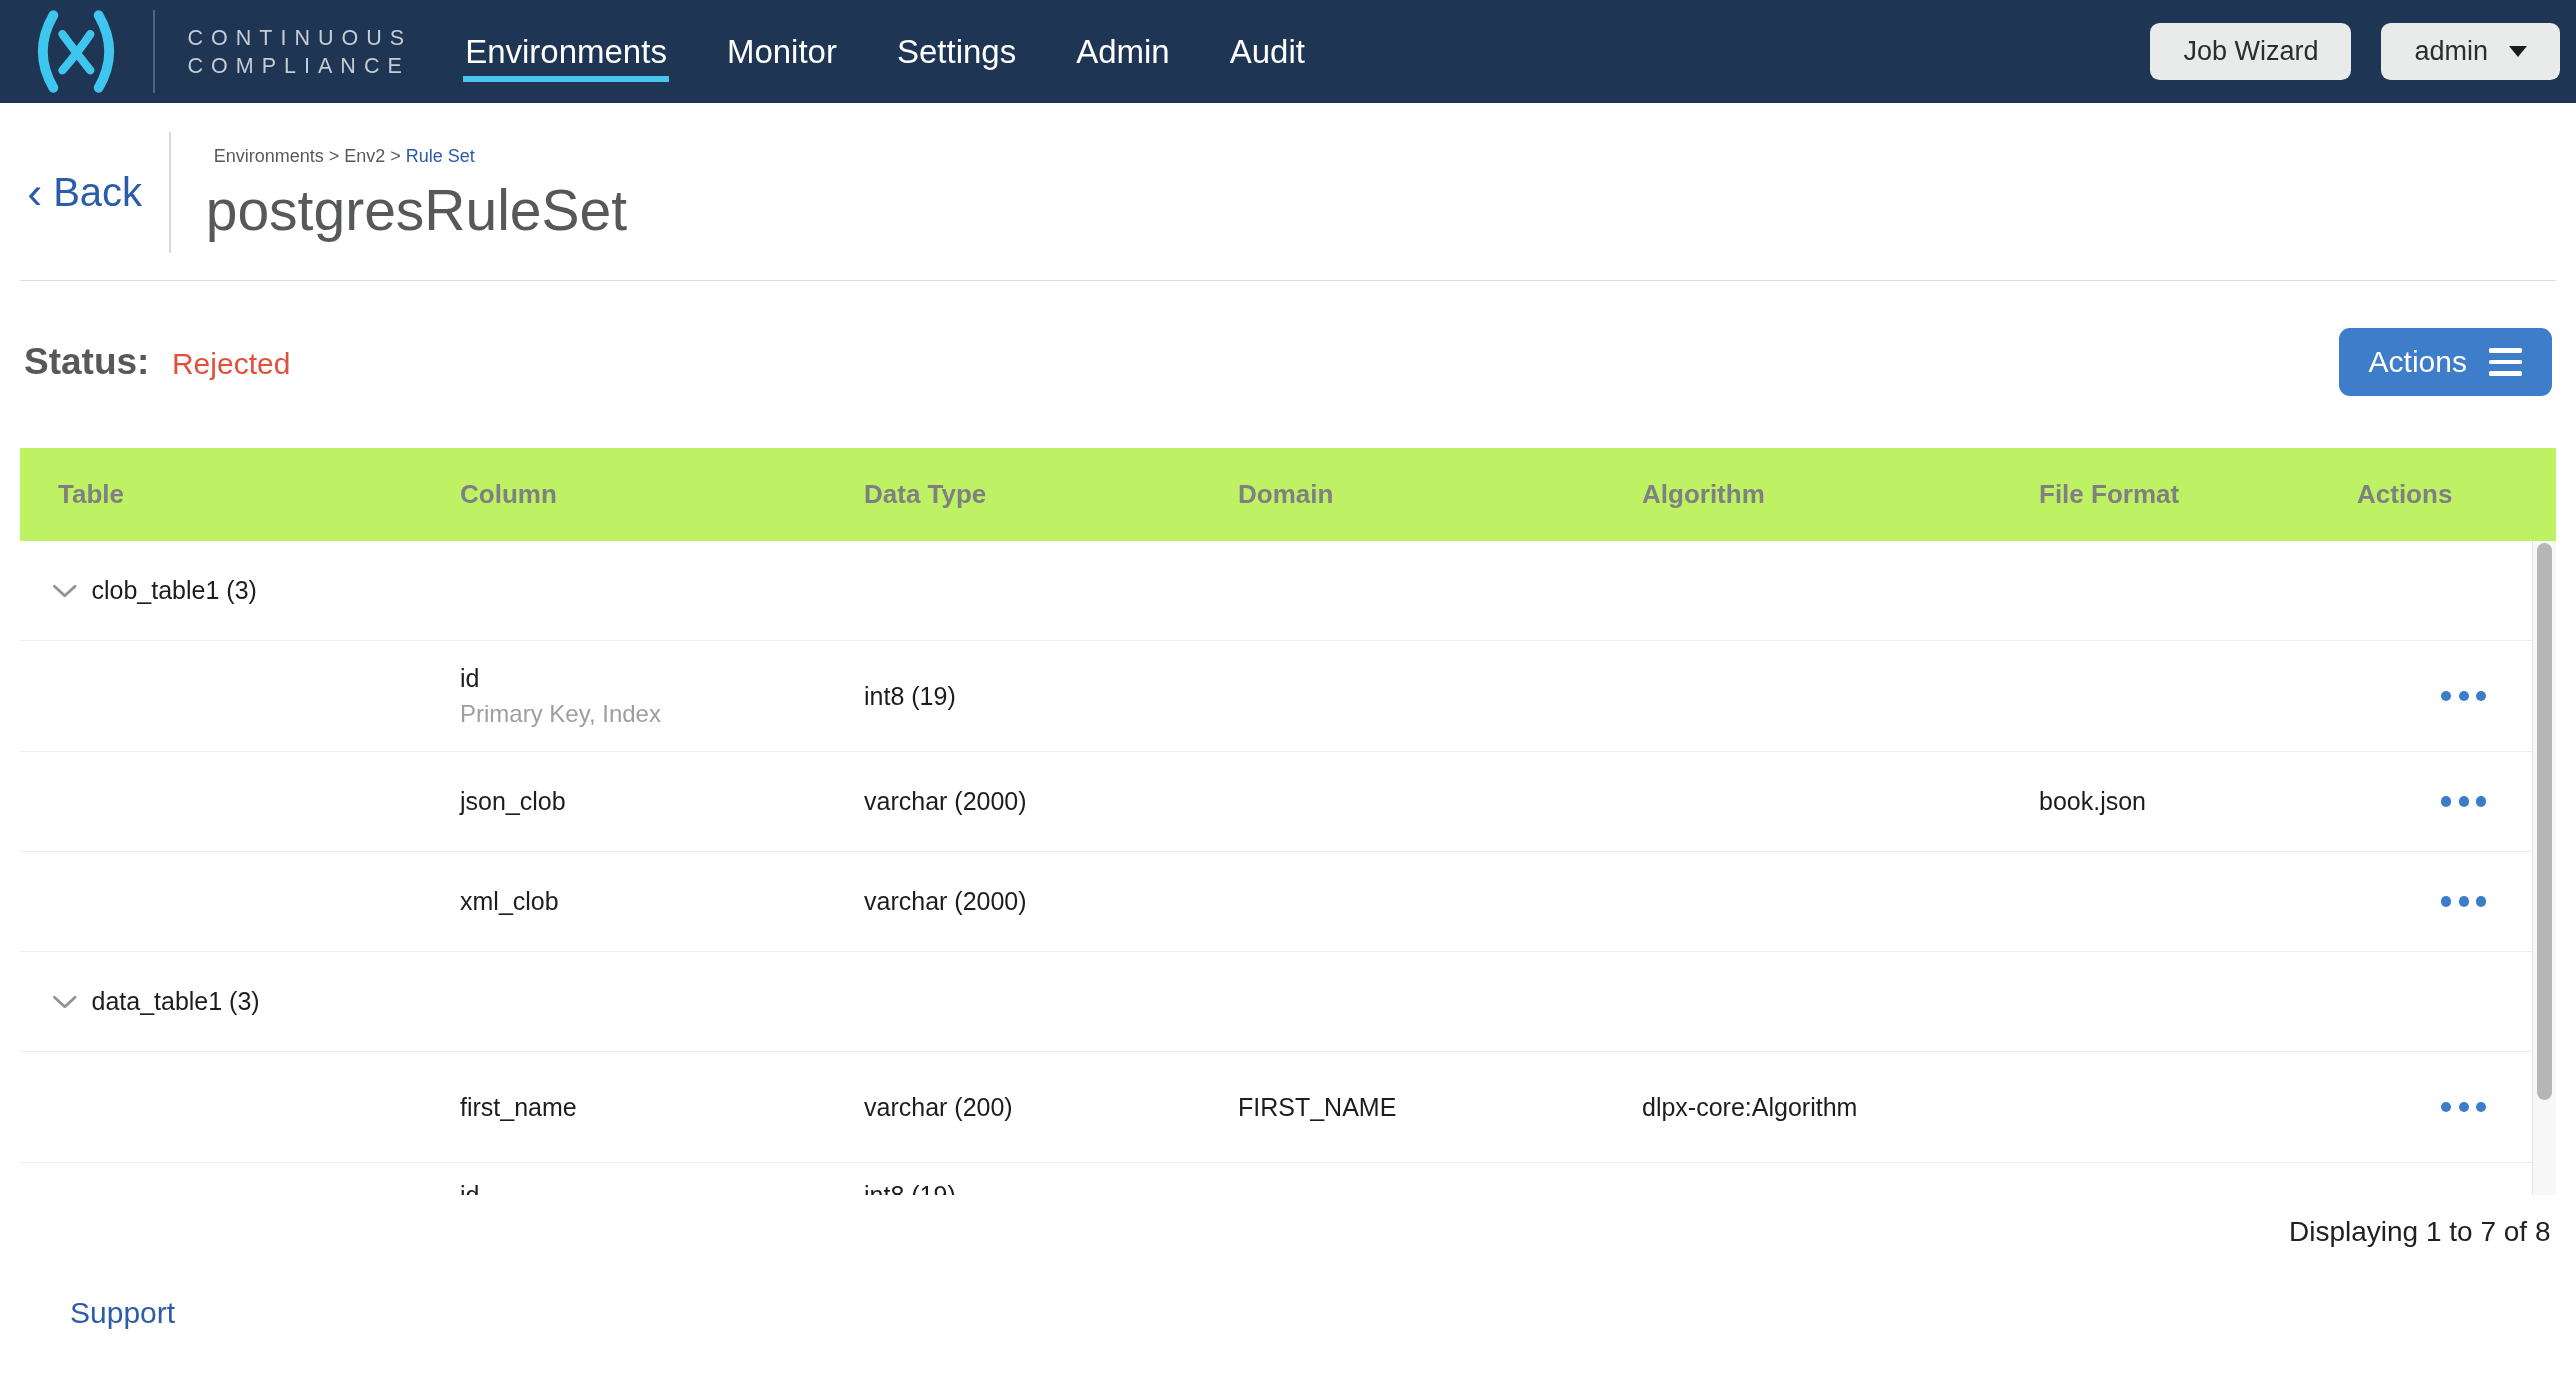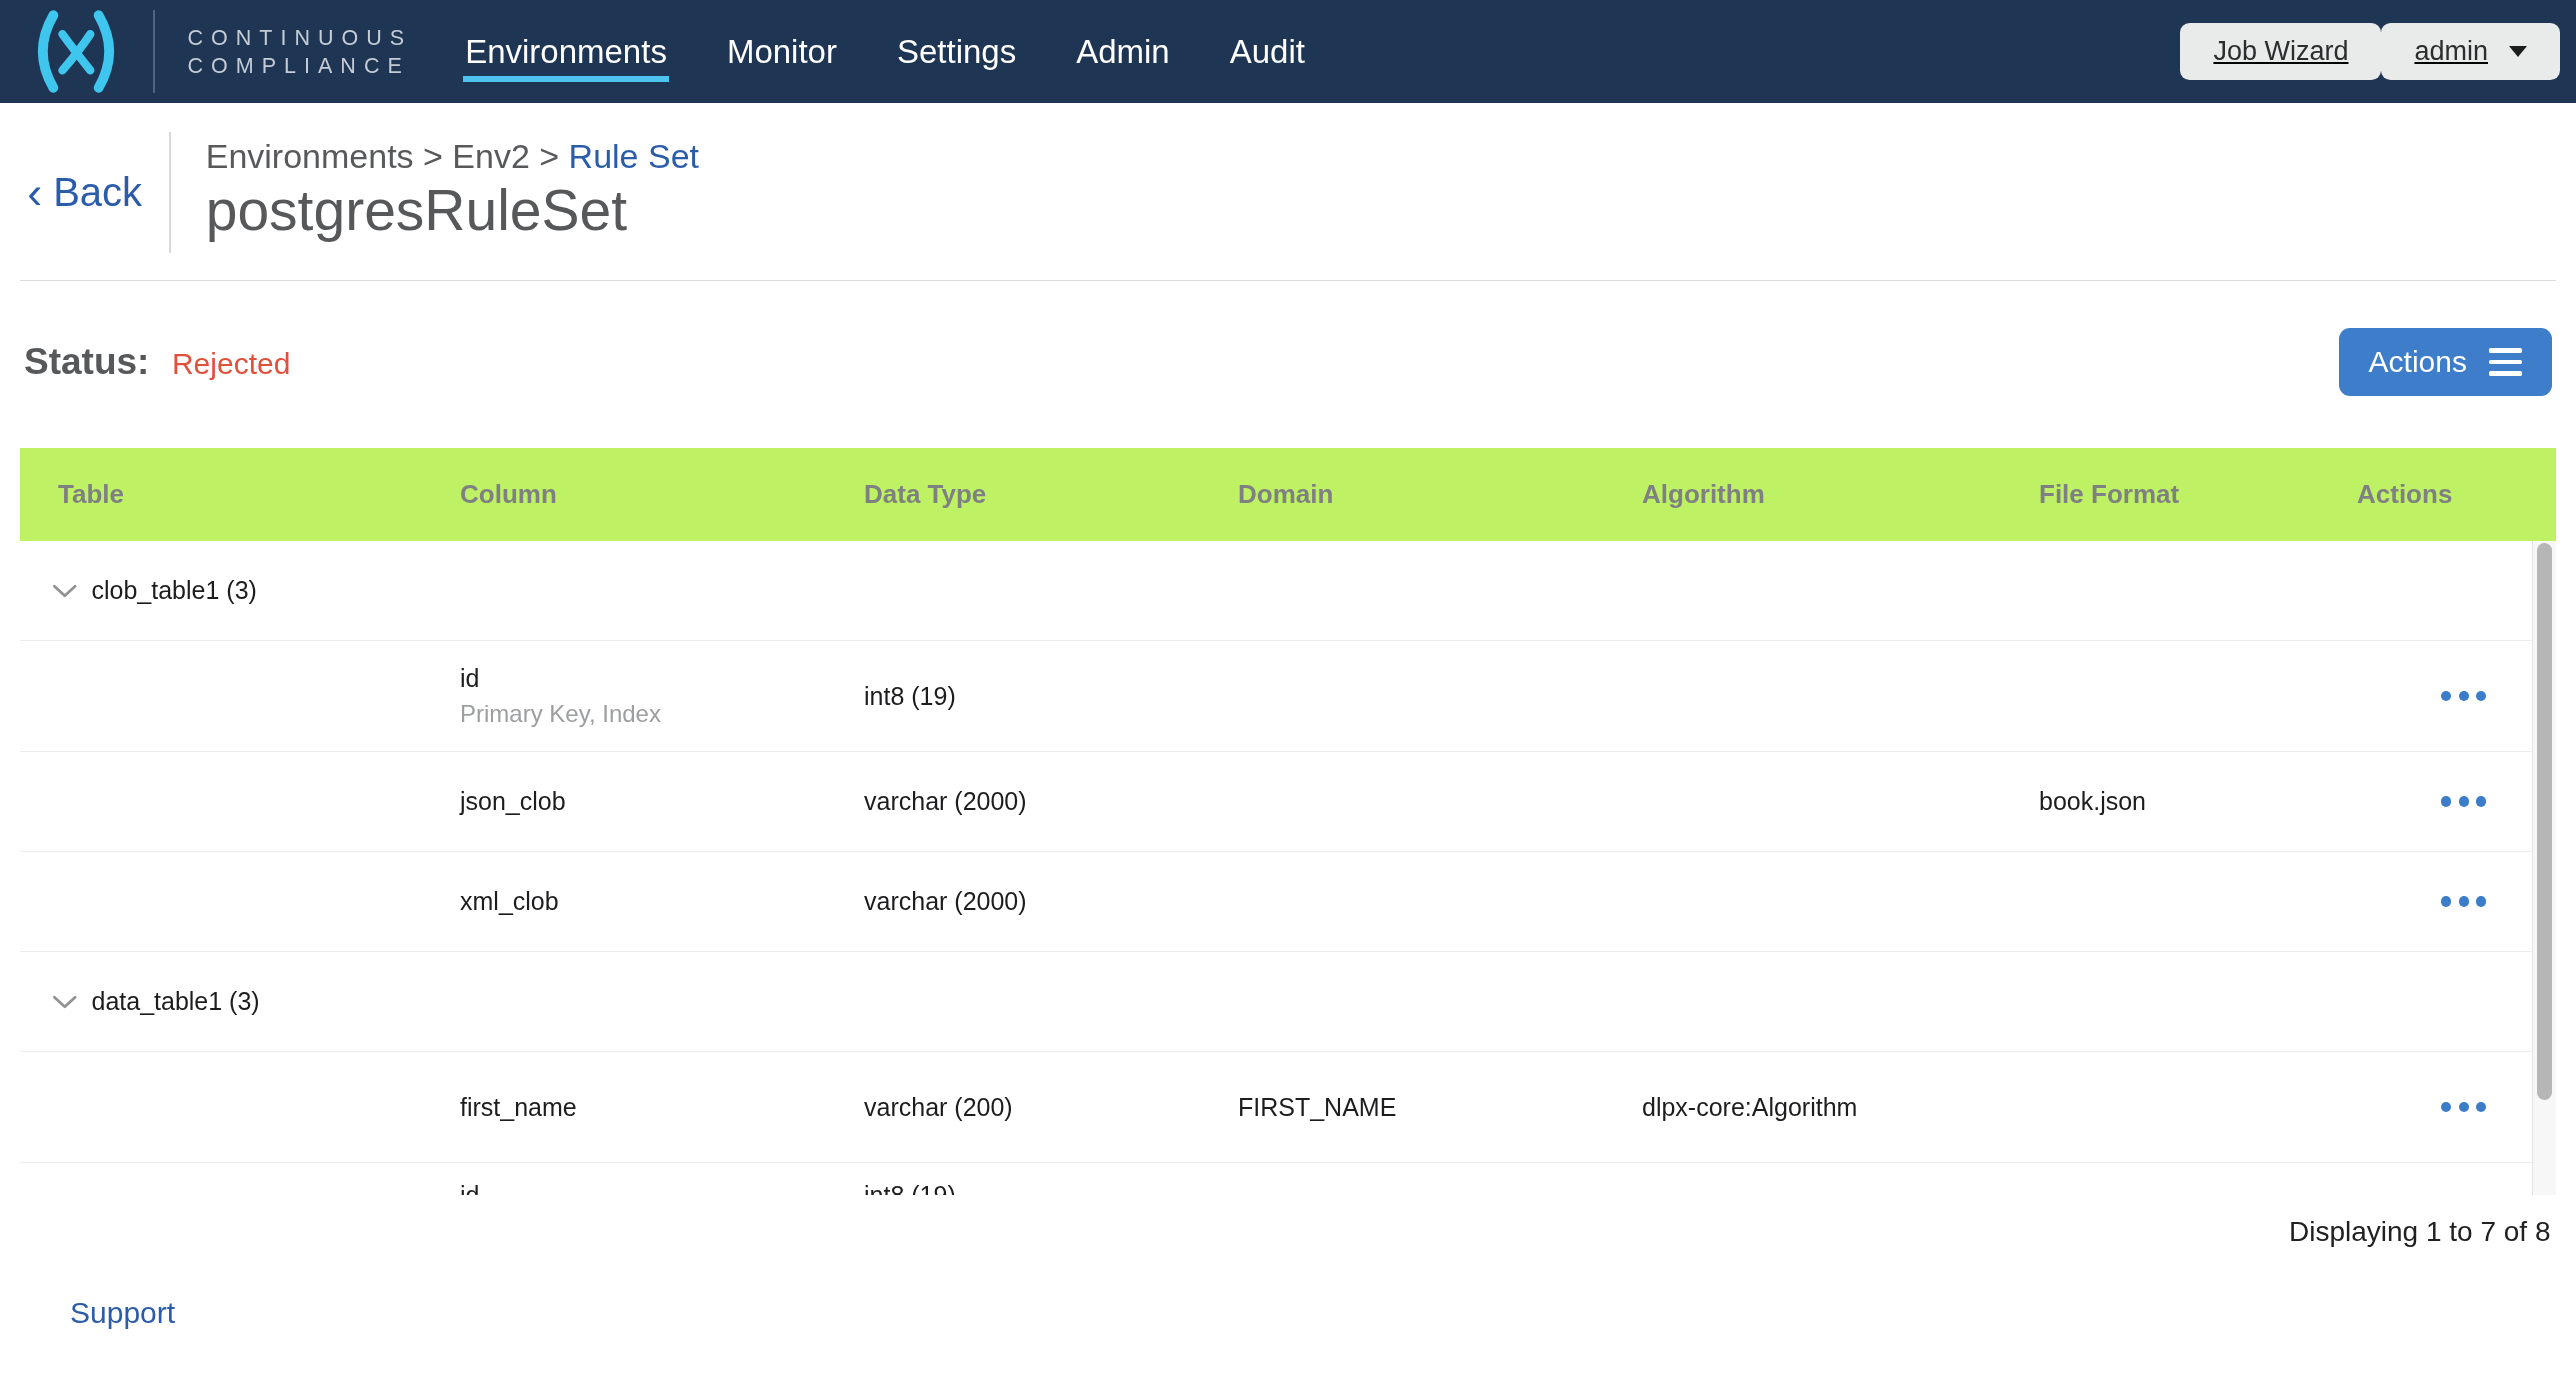--- a/index.html
+++ b/index.html
@@ -11,36 +11,36 @@
   .brand { display:flex; align-items:center; height:100%; }
   .logo { margin-left:29px; width:94px; height:83px; flex:0 0 auto; }
   .brand-divider { width:1.6px; height:83px; background:#51647e; margin-left:30px; }
   .wordmark { margin-left:33px; color:#c5ccd5; font-size:21.5px; letter-spacing:8px;
               line-height:28px; font-weight:400; white-space:nowrap; }
   .nav { display:flex; align-items:center; margin-left:53px; gap:60px; height:100%; }
   .nav-item { position:relative; color:#ffffff; font-size:33px; text-decoration:none;
               height:100%; display:flex; align-items:center; cursor:pointer; }
   .nav-item.active::after { content:""; position:absolute; left:-2.4px; right:-2.4px;
               bottom:21px; height:6.4px; background:#4cc4ef; }
-  .nav-right { margin-left:auto; display:flex; align-items:flex-end; margin-right:16px;text-decoration:underline; }
+  .nav-right { margin-left:auto; display:flex; align-items:flex-end; gap:30px; margin-right:16px; }
   .chip-btn { height:57px; background:#e9eaea; border:none; border-radius:9.6px;
               font-size:27px; color:#2c2d2e; padding:0 33px; display:flex;
               align-items:center; cursor:pointer; font-family:inherit; }
   .caret-down { width:0; height:0; border-left:9.6px solid transparent;
               border-right:9.6px solid transparent; border-top:11px solid #1d1d1d;
               margin-left:21px; }
 
   
   .page-head { margin:29px 0 0 24px; display:flex; align-items:center; }
   .back-link { color:#2b5ca9; font-size:40px; text-decoration:none; display:flex;
               align-items:center; cursor:pointer; padding:0 27px 0 3.2px; }
   .back-chevron { font-size:45px; margin-right:11px; line-height:1; }
   .vdivider { width:1.6px; height:121px; background:#d9d9d9; }
   .crumb-title { margin-left:35px; }
-  .breadcrumb { font-size:34px; color:#58595b; line-height:35px; }
+  .breadcrumb { font-size:18px; color:#58595b; line-height:35px;margin-left:8px; }
   .crumb-current { color:#2b5ca9; cursor:pointer; }
   .page-title { font-size:57px; font-weight:normal; color:#57585a; line-height:73px; }
 
   .rule { border:none; border-top:1.6px solid #dcdcdc; margin:27px 20px 0 20px; }
 
   
   .status-bar { margin:46px 24px 0 24px; height:70px; display:flex;
               align-items:center; justify-content:space-between; }
   .status-label { font-size:37px; font-weight:bold; color:#57585a; }
   .status-value { font-size:30px; color:#e2503c; margin-left:19px; }

